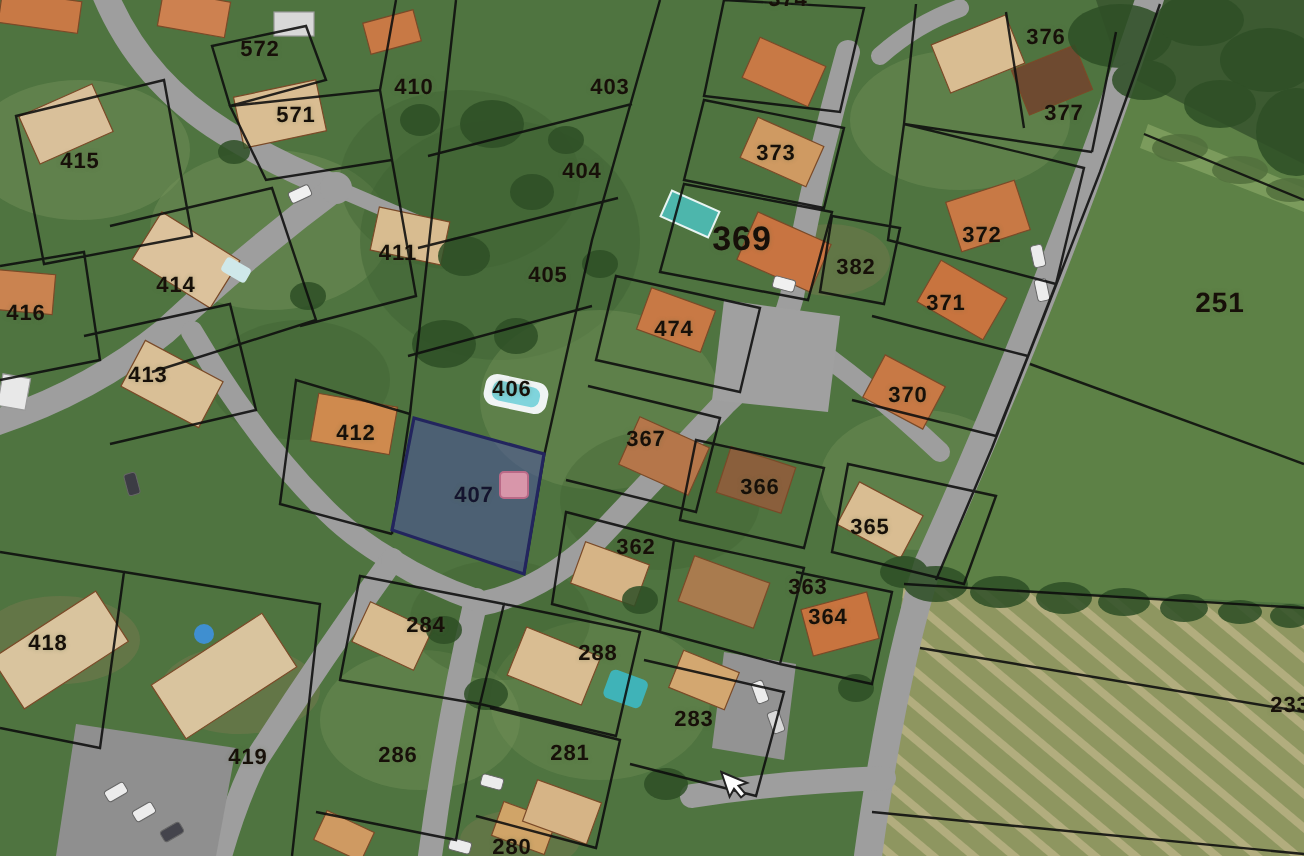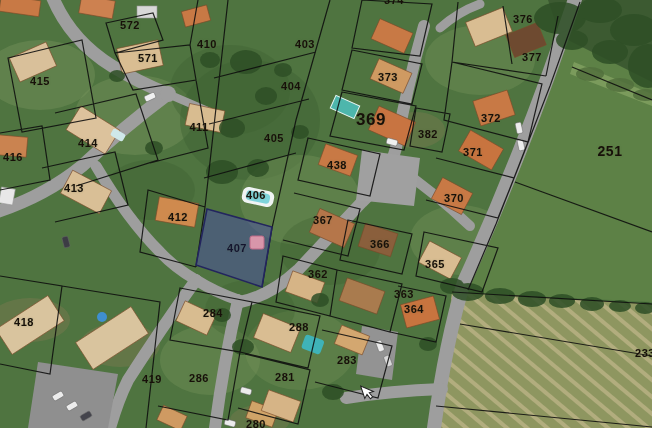--- a/index.html
+++ b/index.html
@@ -208,36 +208,36 @@
       <span class="parcel-label" style="left: 74px; top: 188px; font-size: 11px; color: rgb(23, 16, 9);">413</span>
       <span class="parcel-label" style="left: 178px; top: 217px; font-size: 11px; color: rgb(23, 16, 9);">412</span>
       <span class="parcel-label" style="left: 305px; top: 44px; font-size: 11px; color: rgb(23, 16, 9);">403</span>
       <span class="parcel-label" style="left: 291px; top: 86px; font-size: 11px; color: rgb(23, 16, 9);">404</span>
       <span class="parcel-label" style="left: 274px; top: 138px; font-size: 11px; color: rgb(23, 16, 9);">405</span>
       <span class="parcel-label" style="left: 256px; top: 195px; font-size: 11px; color: rgb(23, 16, 9);">406</span>
       <span class="parcel-label selected" style="left: 237px; top: 248px; font-size: 11px; color: rgb(20, 20, 46); text-align: center;">407</span>
       <span class="parcel-label" style="left: 394px; top: 0; font-size: 11px; color: rgb(23, 16, 9);">374</span>
       <span class="parcel-label" style="left: 388px; top: 77px; font-size: 11px; color: rgb(23, 16, 9);">373</span>
       <span class="parcel-label" style="left: 371px; top: 120px; font-size: 17px; color: rgb(23, 16, 9);">369</span>
-      <span class="parcel-label" style="left: 337px; top: 165px; font-size: 11px; color: rgb(23, 16, 9);">438</span>
+      <span class="parcel-label" style="left: 337px; top: 165px; font-size: 11px; color: rgb(23, 16, 9);">474</span>
       <span class="parcel-label" style="left: 323px; top: 220px; font-size: 11px; color: rgb(23, 16, 9);">367</span>
       <span class="parcel-label" style="left: 380px; top: 244px; font-size: 11px; color: rgb(23, 16, 9);">366</span>
       <span class="parcel-label" style="left: 435px; top: 264px; font-size: 11px; color: rgb(23, 16, 9);">365</span>
       <span class="parcel-label" style="left: 304px; top: 274px; font-size: 11px; color: rgb(23, 16, 9); padding-left: 28px;">362</span>
       <span class="parcel-label" style="left: 362px; top: 294px; font-size: 11px; color: rgb(23, 16, 9); margin-left: 42px;">363</span>
       <span class="parcel-label" style="left: 414px; top: 309px; font-size: 11px; color: rgb(23, 16, 9);">364</span>
       <span class="parcel-label" style="left: 487px; top: 19px; font-size: 11px; color: rgb(23, 16, 9); margin-left: 36px;">376</span>
       <span class="parcel-label" style="left: 532px; top: 33px; font-size: 11px; color: rgb(23, 16, 9); margin-top: 24px;">377</span>
       <span class="parcel-label" style="left: 491px; top: 108px; font-size: 11px; color: rgb(23, 16, 9); margin-top: 10px;">372</span>
       <span class="parcel-label" style="left: 473px; top: 152px; font-size: 11px; color: rgb(23, 16, 9);">371</span>
       <span class="parcel-label" style="left: 454px; top: 198px; font-size: 11px; color: rgb(23, 16, 9);">370</span>
       <span class="parcel-label" style="left: 428px; top: 134px; font-size: 11px; color: rgb(23, 16, 9);">382</span>
       <span class="parcel-label" style="left: 610px; top: 151px; font-size: 14px; color: rgb(23, 16, 9);">251</span>
       <span class="parcel-label" style="left: 24px; top: 322px; font-size: 11px; color: rgb(23, 16, 9);">418</span>
-      <span class="parcel-label" style="left: 152px; top: 379px; font-size: 11px; color: rgb(23, 16, 9);">419</span>
+      <span class="parcel-label" style="left: 124px; top: 379px; font-size: 11px; color: rgb(23, 16, 9);">419</span>
       <span class="parcel-label" style="left: 213px; top: 313px; font-size: 11px; color: rgb(23, 16, 9);">284</span>
       <span class="parcel-label" style="left: 199px; top: 378px; font-size: 11px; color: rgb(23, 16, 9);">286</span>
       <span class="parcel-label" style="left: 299px; top: 327px; font-size: 11px; color: rgb(23, 16, 9);">288</span>
       <span class="parcel-label" style="left: 285px; top: 377px; font-size: 11px; color: rgb(23, 16, 9);">281</span>
       <span class="parcel-label" style="left: 347px; top: 360px; font-size: 11px; color: rgb(23, 16, 9);">283</span>
       <span class="parcel-label" style="left: 256px; top: 424px; font-size: 11px; color: rgb(23, 16, 9);">280</span>
       <span class="parcel-label" style="left: 645px; top: 353px; font-size: 11px; color: rgb(23, 16, 9);">233</span>
     </div>
 
   <div id="cursor" style="left: 360px; top: 384px;">

